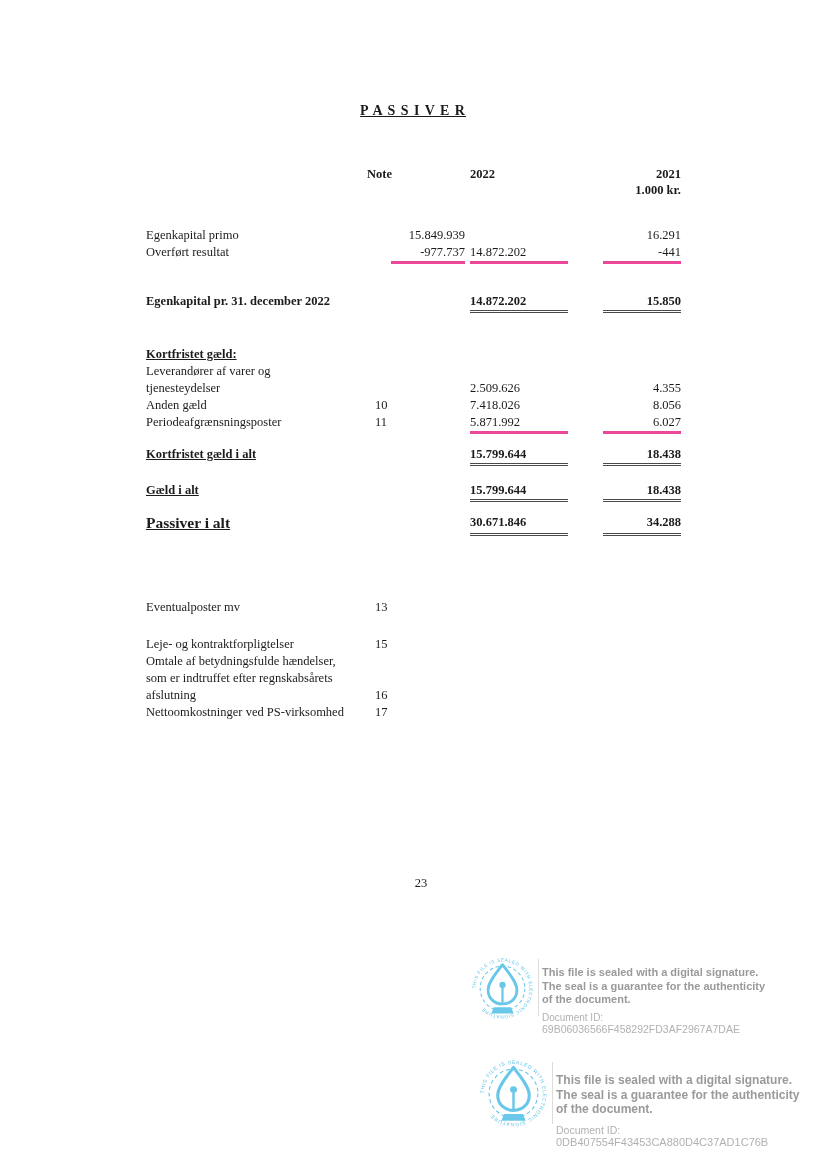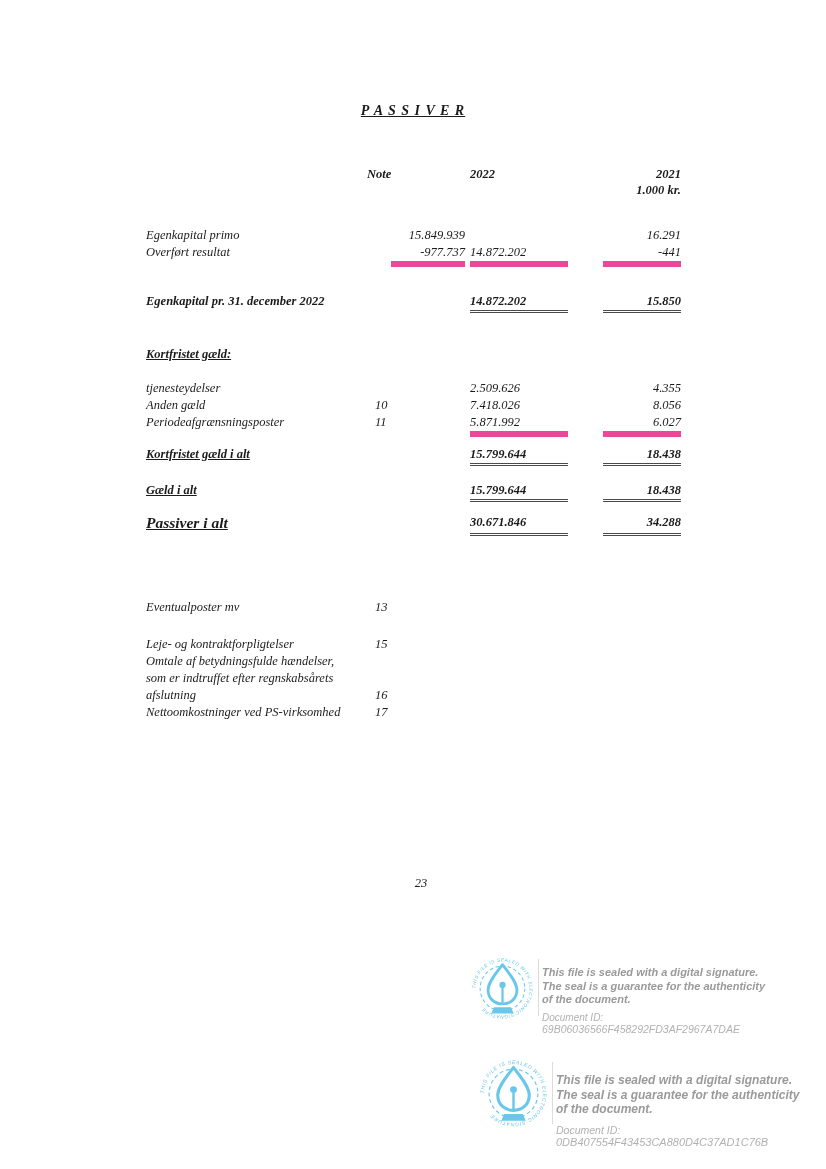--- a/index.html
+++ b/index.html
@@ -4,42 +4,41 @@
 <style>
   html,body{margin:0;padding:0;background:#fff;}
   .page{
     position:relative;
     width:826px;height:1169px;
     background:#ffffff;
     font-family:"Liberation Serif",serif;
     color:#1b1b1b;
     font-size:12.5px;
     overflow:hidden;
-    font-style:italic;
   }
   .title{
     position:absolute;top:103px;left:0;right:0;
     text-align:center;
     font-size:14px;font-weight:bold;
     letter-spacing:1px;
     text-decoration:underline;
     margin:0;
   }
   .row{position:absolute;left:0;right:0;height:17px;line-height:17px;}
   .row-big{height:21px;line-height:21px;}
   .lab{position:absolute;left:146px;white-space:nowrap;}
   .lab-big{font-size:15.5px;}
   .noteh{position:absolute;left:367px;}
   .notev{position:absolute;left:375px;}
   .c1{position:absolute;right:361px;width:74px;text-align:right;}
   .c2{position:absolute;right:258px;width:98px;text-align:left;}
   .c3{position:absolute;right:145px;width:78px;text-align:right;}
   .b{font-weight:bold;}
   .ul{text-decoration:underline;}
-  .u{border-bottom:6px solid #ec4899;}
+  .u{border-bottom:3px solid #ec4899;}
   .uu{border-bottom:3px double #4a4a4a;}
   .pagenum{position:absolute;top:876px;left:0;right:0;text-align:center;padding-left:16px;}
 
   .seal{position:absolute;font-family:"Liberation Sans",sans-serif;}
   .seal .icon{position:absolute;top:0;left:0;}
   .seal .vline{position:absolute;width:1px;background:#dcdcdc;}
   .seal .msg{position:absolute;font-weight:bold;color:#9a9a9a;white-space:nowrap;}
   .seal .docid{position:absolute;color:#b1b1b1;white-space:nowrap;}
   #seal-1{top:956px;left:470px;width:300px;height:90px;}
   #seal-1 .vline{left:68px;top:3px;height:57px;}
@@ -80,20 +79,23 @@
     <span class="c3 u">-441</span>
   </div>
   <div class="row" style="top:293px">
     <span class="lab b">Egenkapital pr. 31. december 2022</span>
     <span class="c2 b uu">14.872.202</span>
     <span class="c3 b uu">15.850</span>
   </div>
 
   <div class="row" style="top:346px">
     <span class="lab b ul">Kortfristet gæld:</span>
+  </div>
+  <div class="row" style="top:363px">
+    <span class="lab">Leverandører af varer og</span>
   </div>
   <div class="row" style="top:380px">
     <span class="lab">tjenesteydelser</span>
     <span class="c2">2.509.626</span>
     <span class="c3">4.355</span>
   </div>
   <div class="row" style="top:397px">
     <span class="lab">Anden gæld</span>
     <span class="notev">10</span>
     <span class="c2">7.418.026</span>

